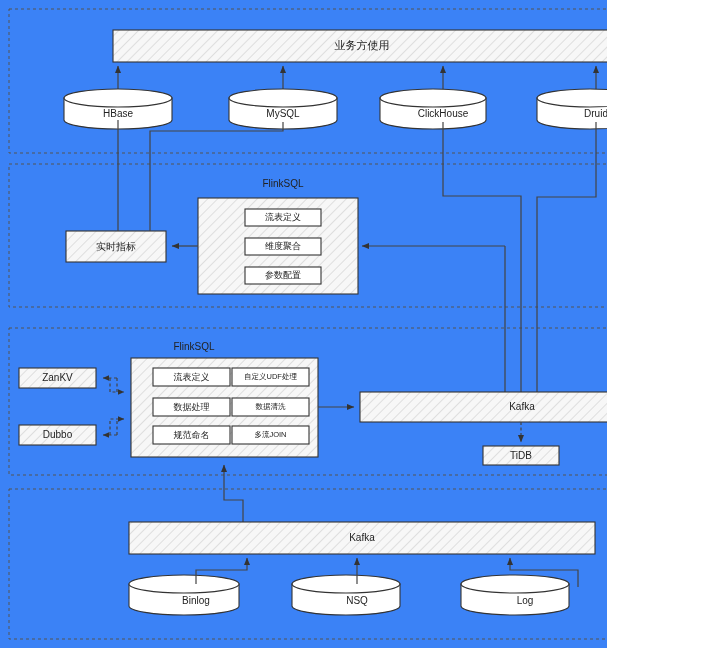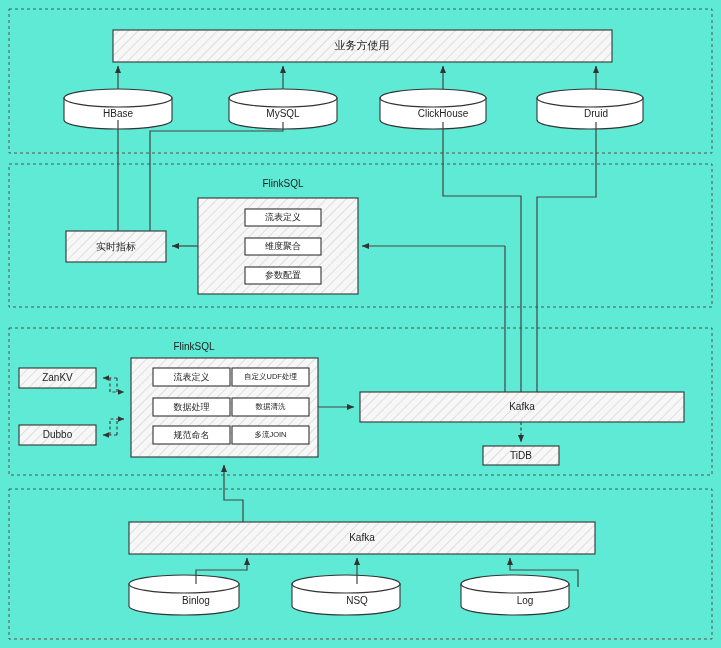--- a/index.html
+++ b/index.html
@@ -5,23 +5,23 @@
   html, body {
     margin: 0;
     padding: 0;
     background: #ffffff;
   }
   body {
     font-family: "Liberation Sans", "DejaVu Sans", sans-serif;
   }
   #stage {
     position: relative;
-    width: 721px;
+    width: 607px;
     height: 648px;
-    background: #5eead4;
+    background: #3b82f6;
     overflow: hidden;
   }
   svg#canvas {
     position: absolute;
     left: 0;
     top: 0;
     width: 721px;
     height: 648px;
   }
   .lbl {

